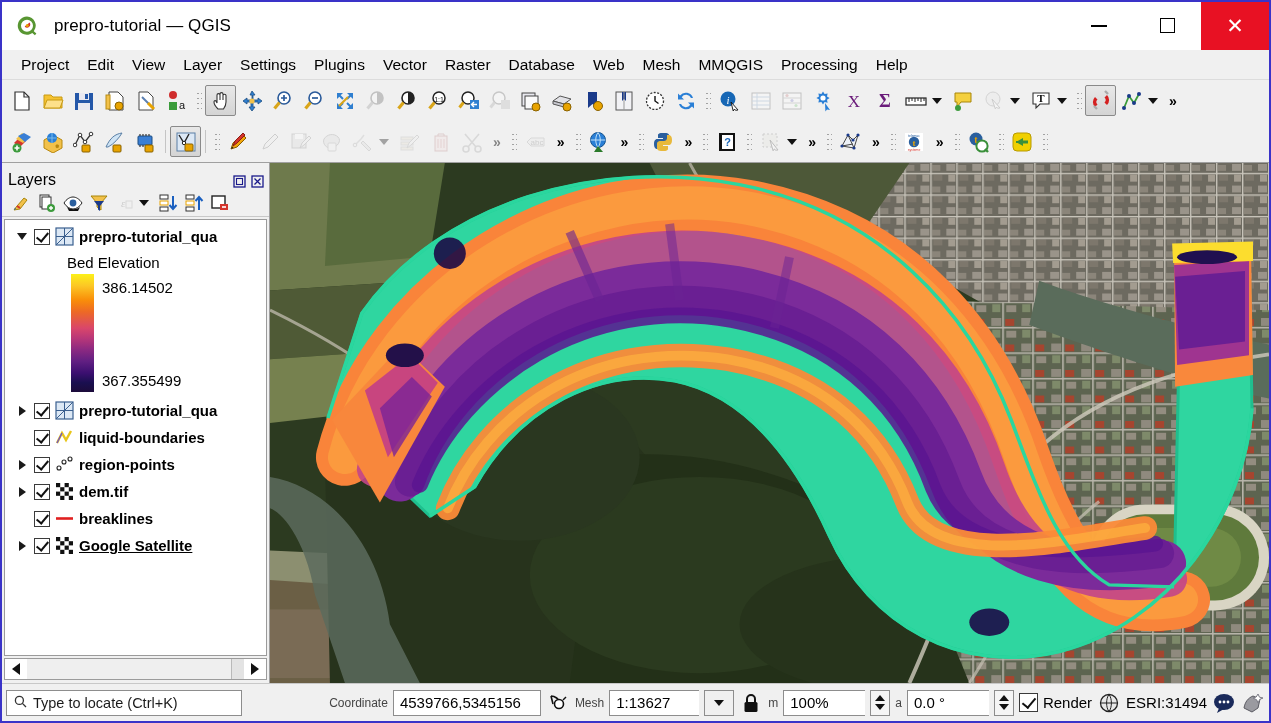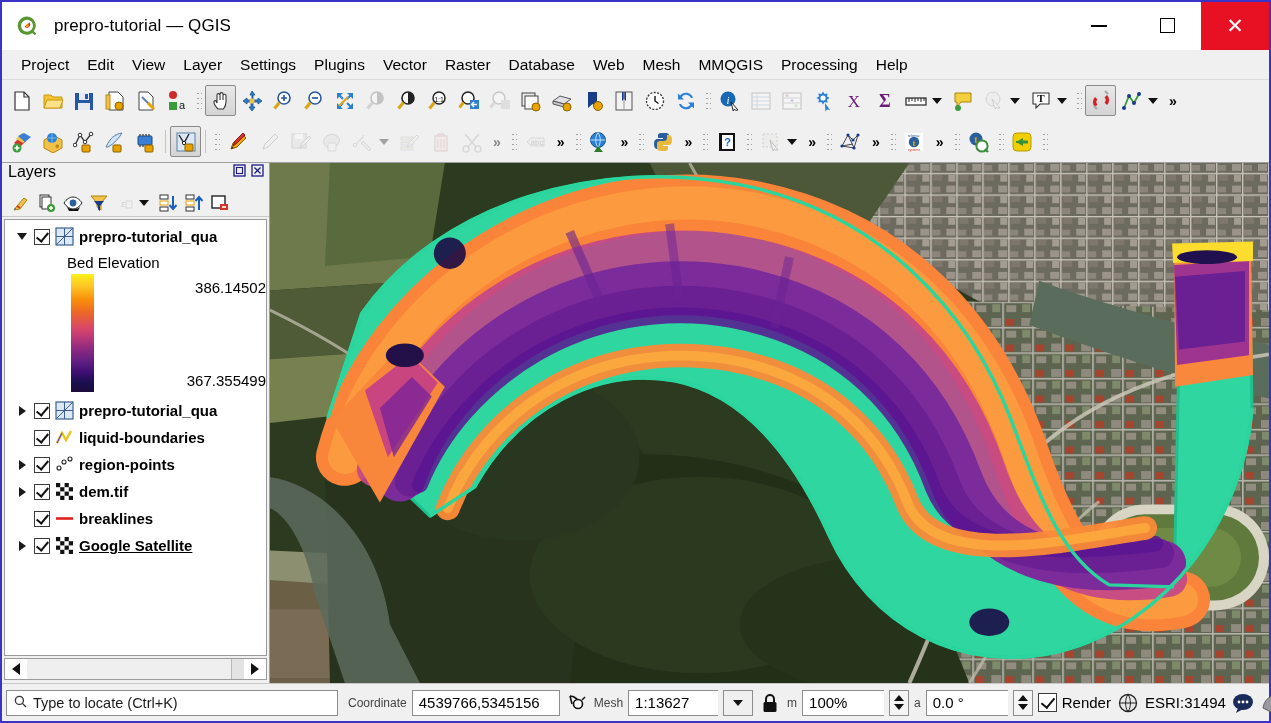--- a/index.html
+++ b/index.html
@@ -118,21 +118,21 @@
 
   
   .layers-panel {
     width: 268px; flex: 0 0 268px;
     background: #f0f0f0;
     display: flex; flex-direction: column;
     border-right: 1px solid #a0a0a0;
     min-height: 0;
   }
   .panel-title {
-    height: 26px; display: flex; align-items: flex-start;
+    height: 26px; display: flex; align-items: flex-end;
     padding: 0 4px 0 6px;
   }
   .panel-title .ptxt { font-size: 16px; color: #000; flex: 1 1 auto; }
   .panel-title .pbtn {
     width: 15px; height: 15px; margin-left: 3px;
     display:flex; align-items:center; justify-content:center;
   }
   .panel-toolbar {
     height: 28px; display: flex; align-items: center;
     padding-left: 6px; gap: 1px;
@@ -189,21 +189,21 @@
   .ramp-bar {
     width: 23px; height: 118px;
     background: linear-gradient(to bottom,
         #fcf019 0%, #fcc725 10%, #f98e09 22%, #ed6925 32%,
         #d9466b 46%, #b63679 55%, #8c2981 64%,
         #611f82 74%, #3b0f70 84%, #1a0f50 92%, #1c0b3a 100%);
     flex: 0 0 auto;
   }
   .ramp-vals {
     flex: 1 1 auto; display: flex; flex-direction: column;
-    justify-content: space-between; padding-left: 8px; height: 118px; text-align: right;
+    justify-content: space-between; padding-left: 8px; height: 118px;
   }
   .ramp-v { font-size: 15px; color: #000; line-height: 1; }
   .ramp-v.top { padding-top: 6px; }
   .ramp-v.bot { padding-bottom: 4px; }
 
   .hscroll {
     height: 22px; flex: 0 0 auto;
     margin: 2px 2px 3px 2px;
     border: 1px solid #9b9b9b;
     background: #fff;
@@ -226,21 +226,21 @@
 
   
   .statusbar {
     height: 38px; flex: 0 0 auto;
     background: #f0f0f0;
     display: flex; align-items: center;
     padding: 0 4px; gap: 5px;
     border-top: 1px solid #c8c8c8;
   }
   .locate-box {
-    width: 332px; height: 26px; flex: 0 0 auto;
+    width: 236px; height: 26px; flex: 0 0 auto;
     background: #fff; border: 1px solid #8d8d8d;
     display: flex; align-items: center; gap: 6px; padding-left: 7px;
   }
   .locate-box .ph { font-size: 14.5px; color: #1a1a1a; }
   .sb-spacer { flex: 1 1 auto; }
   .sb-label { font-size: 12px; color: #444; }
   .sb-field {
     height: 26px; background: #fff; border: 1px solid #8d8d8d;
     display: flex; align-items: center; padding: 0 6px;
     font-size: 15px; color: #000; flex: 0 0 auto;

